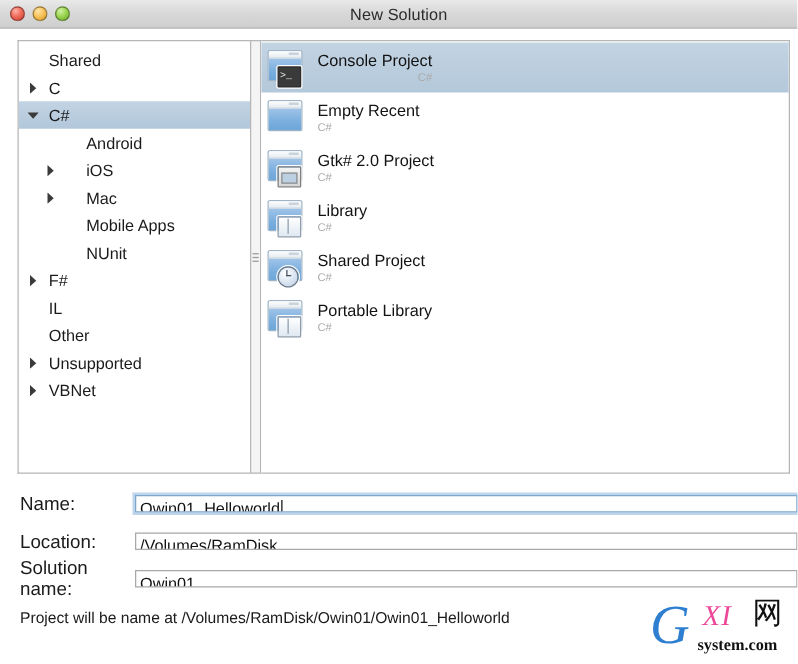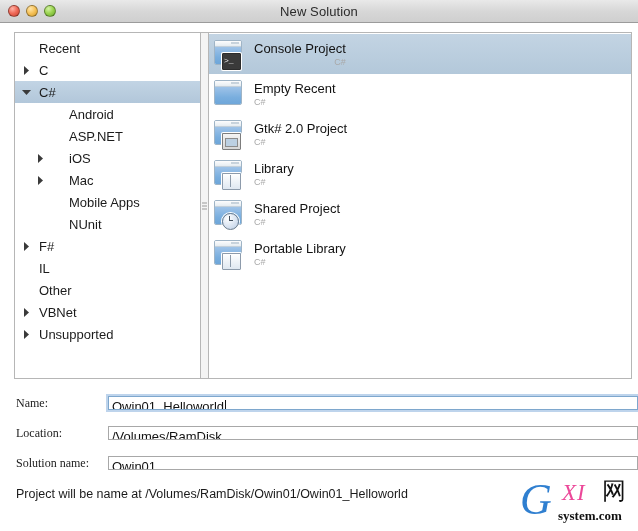--- a/index.html
+++ b/index.html
@@ -294,24 +294,23 @@
     width: 638px;
   }
   .field-row {
     display: flex;
     align-items: center;
     height: 30px;
     padding-left: 16px;
     box-sizing: border-box;
   }
   .field-label {
-    font-size: 12px;
+    font-size: 15px;
     color: #1b1b1b;
     flex: 0 0 auto;
-    font-family: Liberation Serif, serif;
   }
   .field-label.name-lbl { width: 92px; }
   .field-label.loc-lbl  { width: 92px; }
   .field-label.sol-lbl  { width: 92px; }
 
   .textfield {
     flex: 1;
     height: 14px;
     box-sizing: border-box;
     border: 1px solid #a8a8a8;
@@ -409,21 +408,21 @@
   </div>
 
   <div class="content">
 
     <div class="panes">
 
       <div class="tree-pane">
         <div class="tree-list" id="tree-list">
             <div class="tree-row lvl0">
               <span class="twisty"></span>
-              <span class="tree-label">Recent</span>
+              <span class="tree-label">Shared</span>
             </div>
             <div class="tree-row lvl0">
               <span class="twisty">
                 <svg width="7" height="9" viewBox="0 0 7 9">
                   <path d="M1 0 L6 4.5 L1 9 Z" fill="#3a3a3a"></path>
                 </svg>
               </span>
               <span class="tree-label">C</span>
             </div>
             <div class="tree-row lvl0 selected">
@@ -432,24 +431,20 @@
                   <path d="M0 1 L9 1 L4.5 6 Z" fill="#3a3a3a"></path>
                 </svg>
               </span>
               <span class="tree-label">C#</span>
             </div>
             <div class="tree-row lvl1">
               <span class="twisty"></span>
               <span class="tree-label">Android</span>
             </div>
             <div class="tree-row lvl1">
-              <span class="twisty"></span>
-              <span class="tree-label">ASP.NET</span>
-            </div>
-            <div class="tree-row lvl1">
               <span class="twisty">
                 <svg width="7" height="9" viewBox="0 0 7 9">
                   <path d="M1 0 L6 4.5 L1 9 Z" fill="#3a3a3a"></path>
                 </svg>
               </span>
               <span class="tree-label">iOS</span>
             </div>
             <div class="tree-row lvl1">
               <span class="twisty">
                 <svg width="7" height="9" viewBox="0 0 7 9">
@@ -481,29 +476,29 @@
             <div class="tree-row lvl0">
               <span class="twisty"></span>
               <span class="tree-label">Other</span>
             </div>
             <div class="tree-row lvl0">
               <span class="twisty">
                 <svg width="7" height="9" viewBox="0 0 7 9">
                   <path d="M1 0 L6 4.5 L1 9 Z" fill="#3a3a3a"></path>
                 </svg>
               </span>
-              <span class="tree-label">VBNet</span>
+              <span class="tree-label">Unsupported</span>
             </div>
             <div class="tree-row lvl0">
               <span class="twisty">
                 <svg width="7" height="9" viewBox="0 0 7 9">
                   <path d="M1 0 L6 4.5 L1 9 Z" fill="#3a3a3a"></path>
                 </svg>
               </span>
-              <span class="tree-label">Unsupported</span>
+              <span class="tree-label">VBNet</span>
             </div>
           </div>
       </div>
 
       <div class="splitter">
         <div class="grip">
           <i></i>
             <i></i>
             <i></i>
         </div>

